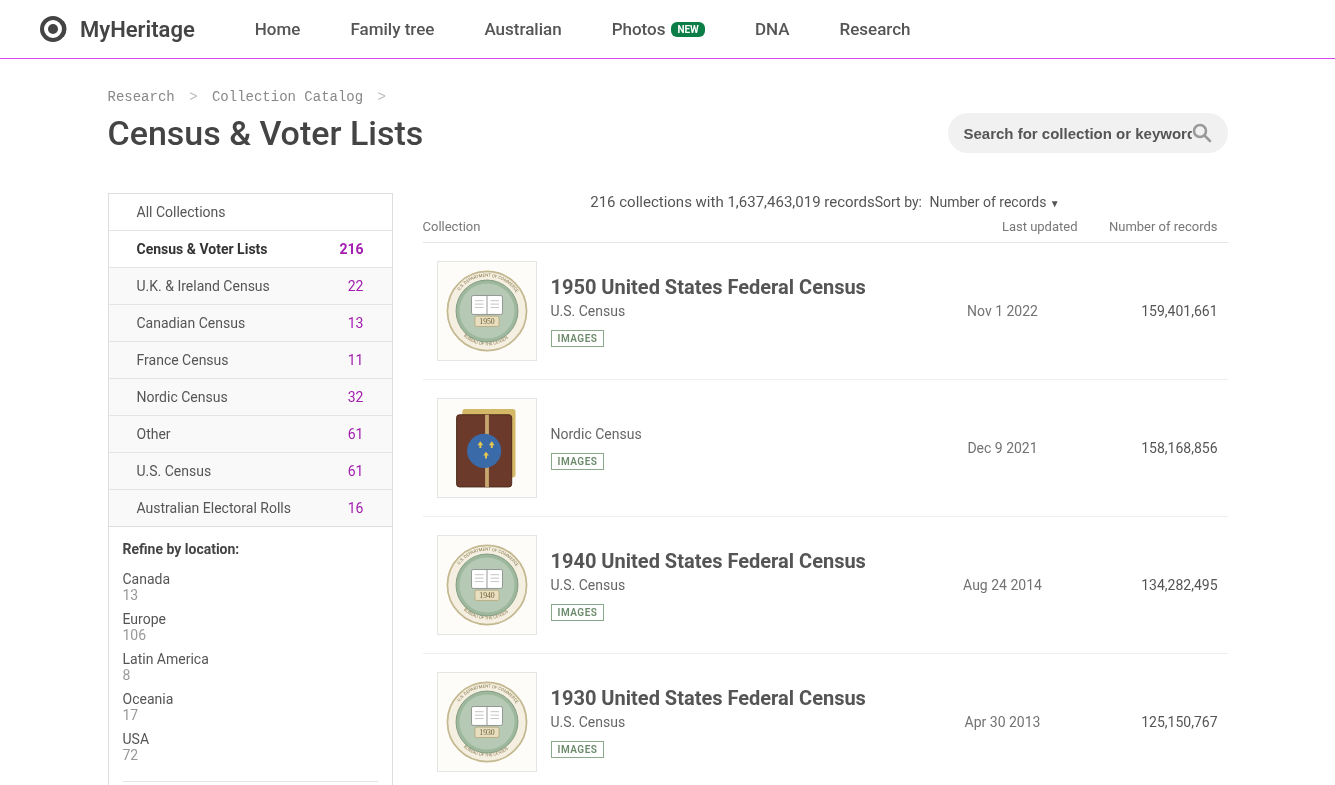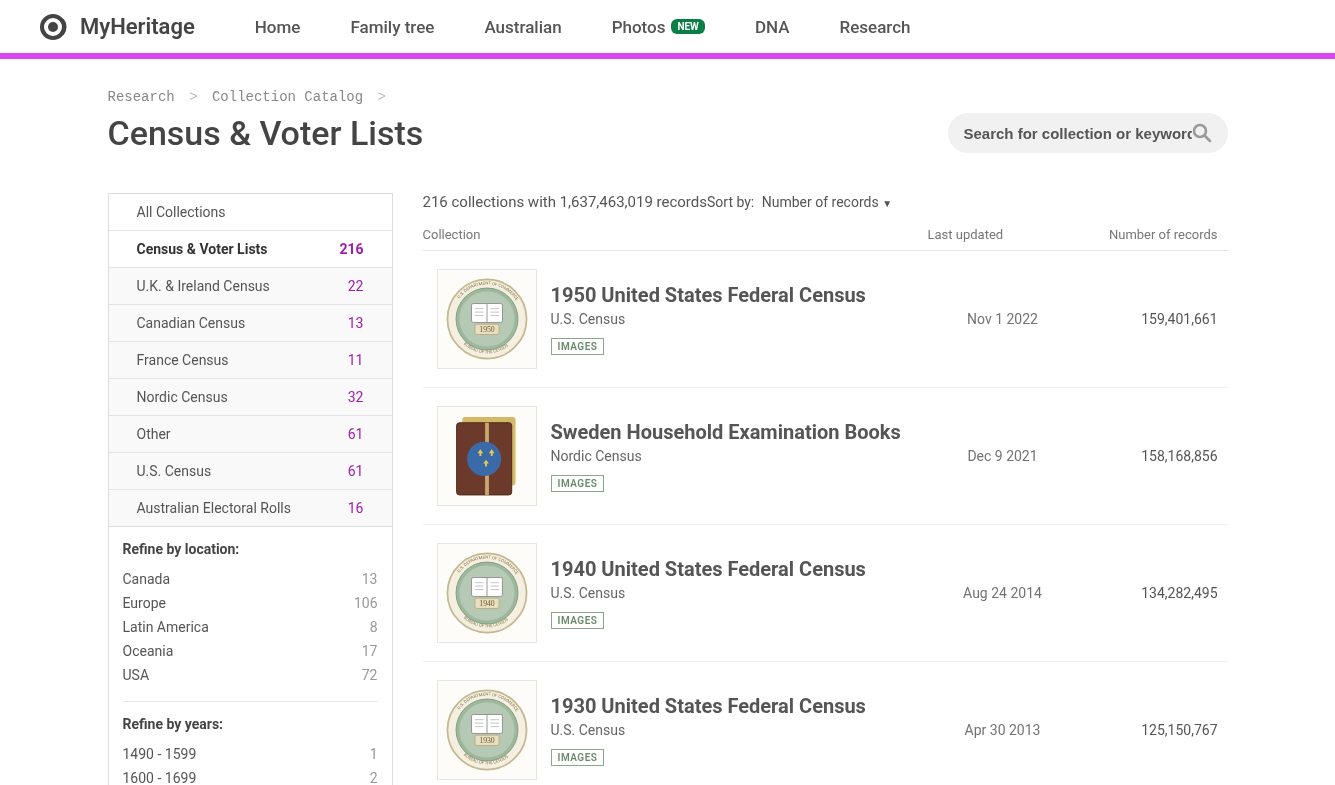--- a/index.html
+++ b/index.html
@@ -1,17 +1,17 @@
 <!DOCTYPE html>
 <html><head>
 <meta charset="utf-8">
 <style>
 * { margin: 0; padding: 0; box-sizing: border-box; }
 body { font-family: -apple-system, BlinkMacSystemFont, "Segoe UI", Roboto, Arial, sans-serif; background: #fff; color: #333; }
-.header { border-bottom: 6px solid #d946ef; height: 59px; display: flex; align-items: center; padding: 0 40px; }
+.header { border-bottom: 1px solid #d946ef; height: 59px; display: flex; align-items: center; padding: 0 40px; }
 .logo { display: flex; align-items: center; font-size: 22px; font-weight: 600; color: #444; margin-right: 60px; }
 .logo svg { margin-right: 6px; }
 .nav { display: flex; gap: 50px; flex: 1; }
 .nav-item { color: #555; font-size: 17px; font-weight: 500; cursor: pointer; display: flex; align-items: center; gap: 6px; }
 .new-badge { background: #0b7d47; color: #fff; font-size: 10px; font-weight: 700; padding: 2px 6px; border-radius: 6px; }
 .container { max-width: 1160px; margin: 0 auto; padding: 30px 20px 0; }
 .breadcrumb { font-size: 14px; color: #888; margin-bottom: 8px; font-family: Liberation Mono, monospace; }
 .breadcrumb span { margin: 0 6px; color: #bbb; }
 .breadcrumb a { color: #888; text-decoration: none; }
 .title-row { display: flex; justify-content: space-between; align-items: center; margin-bottom: 40px; }
@@ -22,30 +22,30 @@
 .main-row { display: flex; gap: 30px; }
 .sidebar { width: 285px; flex-shrink: 0; }
 .facet-box { border: 1px solid #ddd; }
 .facet-item { padding: 10px 28px; border-bottom: 1px solid #e5e5e5; display: flex; justify-content: space-between; font-size: 14px; color: #555; cursor: pointer; background: #f9f9f9; }
 .facet-item:last-child { border-bottom: none; }
 .facet-item.top { background: #fff; }
 .facet-item.active { background: #fff; font-weight: 700; color: #333; }
 .facet-item .count { color: #a21caf; }
 .refine-section { border: 1px solid #ddd; border-top: none; padding: 14px; }
 .refine-title { font-weight: 700; font-size: 14px; color: #444; margin-bottom: 10px; }
-.refine-item { display: flex; justify-content: space-between; font-size: 14px; color: #555; padding: 4px 0; cursor: pointer; }
+.refine-item { display: flex; justify-content: space-between; font-size: 14px; color: #555; padding: 4px 0; cursor: pointer; flex-direction: column; }
 .refine-item .count { color: #999; }
 .refine-divider { border-top: 1px solid #e5e5e5; margin: 14px 0; }
 .content { flex: 1; }
-.summary-row { display: flex; justify-content: flex-start; align-items: center; margin-bottom: 8px; font-size: 15px; color: #555; }
+.summary-row { display: flex; justify-content: center; align-items: center; font-size: 15px; color: #555; }
 .sort-by { font-size: 14px; color: #555; }
 .sort-by .value { color: #555; margin-left: 4px; cursor: pointer; }
 .table-header { display: flex; border-bottom: 1px solid #e5e5e5; padding: 8px 0; font-size: 13px; color: #777; }
 .col-collection { flex: 1; }
-.col-updated { width: 150px; text-align: left; }
+.col-updated { width: 150px; text-align: right; }
 .col-records { width: 150px; text-align: right; padding-right: 10px; }
 .row { display: flex; padding: 18px 0 18px 14px; border-bottom: 1px solid #eee; align-items: center; }
 .thumb { width: 100px; height: 100px; border: 1px solid #e5e5e5; padding: 6px; display: flex; align-items: center; justify-content: center; margin-right: 14px; flex-shrink: 0; background: #fdfcf8; }
 .row-info { flex: 1; }
 .row-title { font-size: 20px; font-weight: 700; color: #555; margin-bottom: 4px; cursor: pointer; }
 .row-sub { font-size: 14px; color: #666; margin-bottom: 8px; }
 .images-tag { display: inline-block; border: 1px solid #8aa88a; color: #6b8a6b; font-size: 10px; font-weight: 600; padding: 2px 6px; letter-spacing: 0.5px; }
 .row-updated { width: 150px; text-align: center; font-size: 14px; color: #737373; }
 .row-records { width: 150px; text-align: right; font-size: 14px; color: #555; padding-right: 10px; }
 .seal { width: 86px; height: 86px; }
@@ -237,21 +237,20 @@
     <rect x="14" y="4" width="56" height="72" fill="#d4b868" rx="3"></rect>
     <rect x="8" y="10" width="58" height="76" fill="#6b3a2a" rx="3" stroke="#4a2818" stroke-width="1"></rect>
     <rect x="38" y="10" width="4" height="76" fill="#c9a870"></rect>
     <circle cx="37" cy="48" r="18" fill="#3a6aa8"></circle>
     <path d="M 30 42 l 3 -4 l 3 4 l -2 0 l 0 3 l -2 0 l 0 -3 z" fill="#e8c850"></path>
     <path d="M 42 42 l 3 -4 l 3 4 l -2 0 l 0 3 l -2 0 l 0 -3 z" fill="#e8c850"></path>
     <path d="M 36 53 l 3 -4 l 3 4 l -2 0 l 0 3 l -2 0 l 0 -3 z" fill="#e8c850"></path>
   </svg>
             </div>
     <div class="row-info">
-      <div class="row-title">Sweden Household Examination Books</div>
       <div class="row-sub">Nordic Census</div>
       <span class="images-tag">IMAGES</span>
     </div>
     <div class="row-updated">Dec 9 2021</div>
     <div class="row-records">158,168,856</div>
           </div>
           <div class="row">
     <div class="thumb">
               <svg class="seal" viewBox="0 0 100 100">
     <circle cx="50" cy="50" r="46" fill="#f4efe0" stroke="#c4b890" stroke-width="2"></circle>

